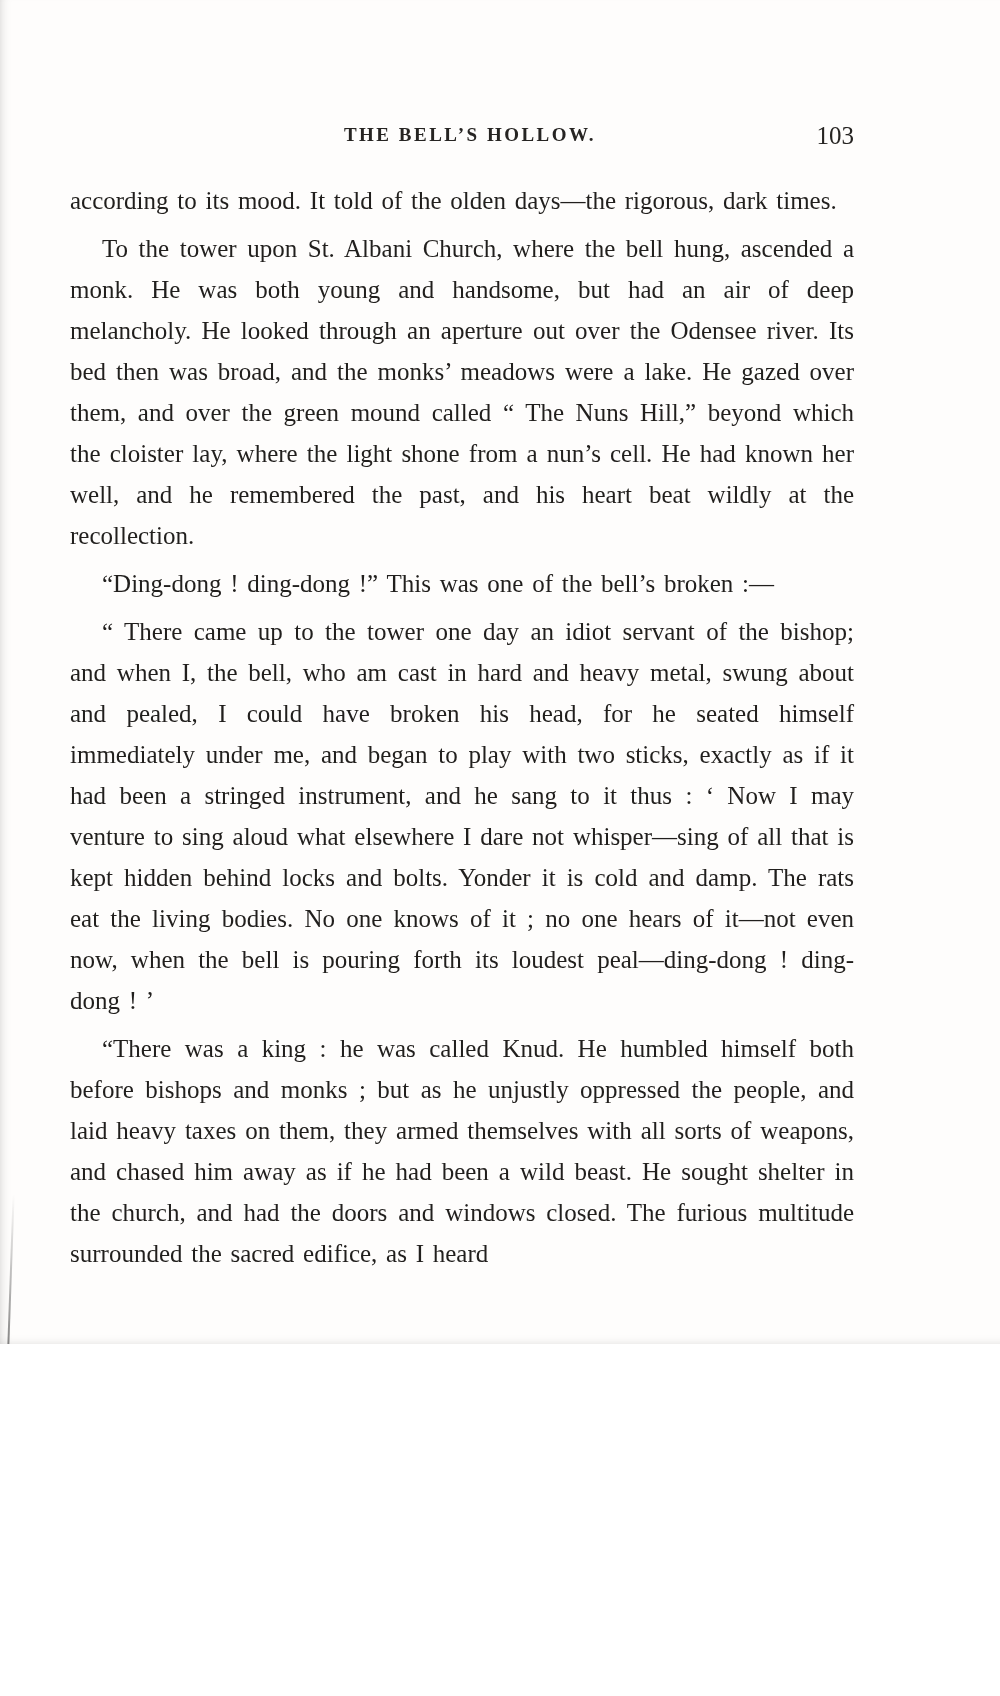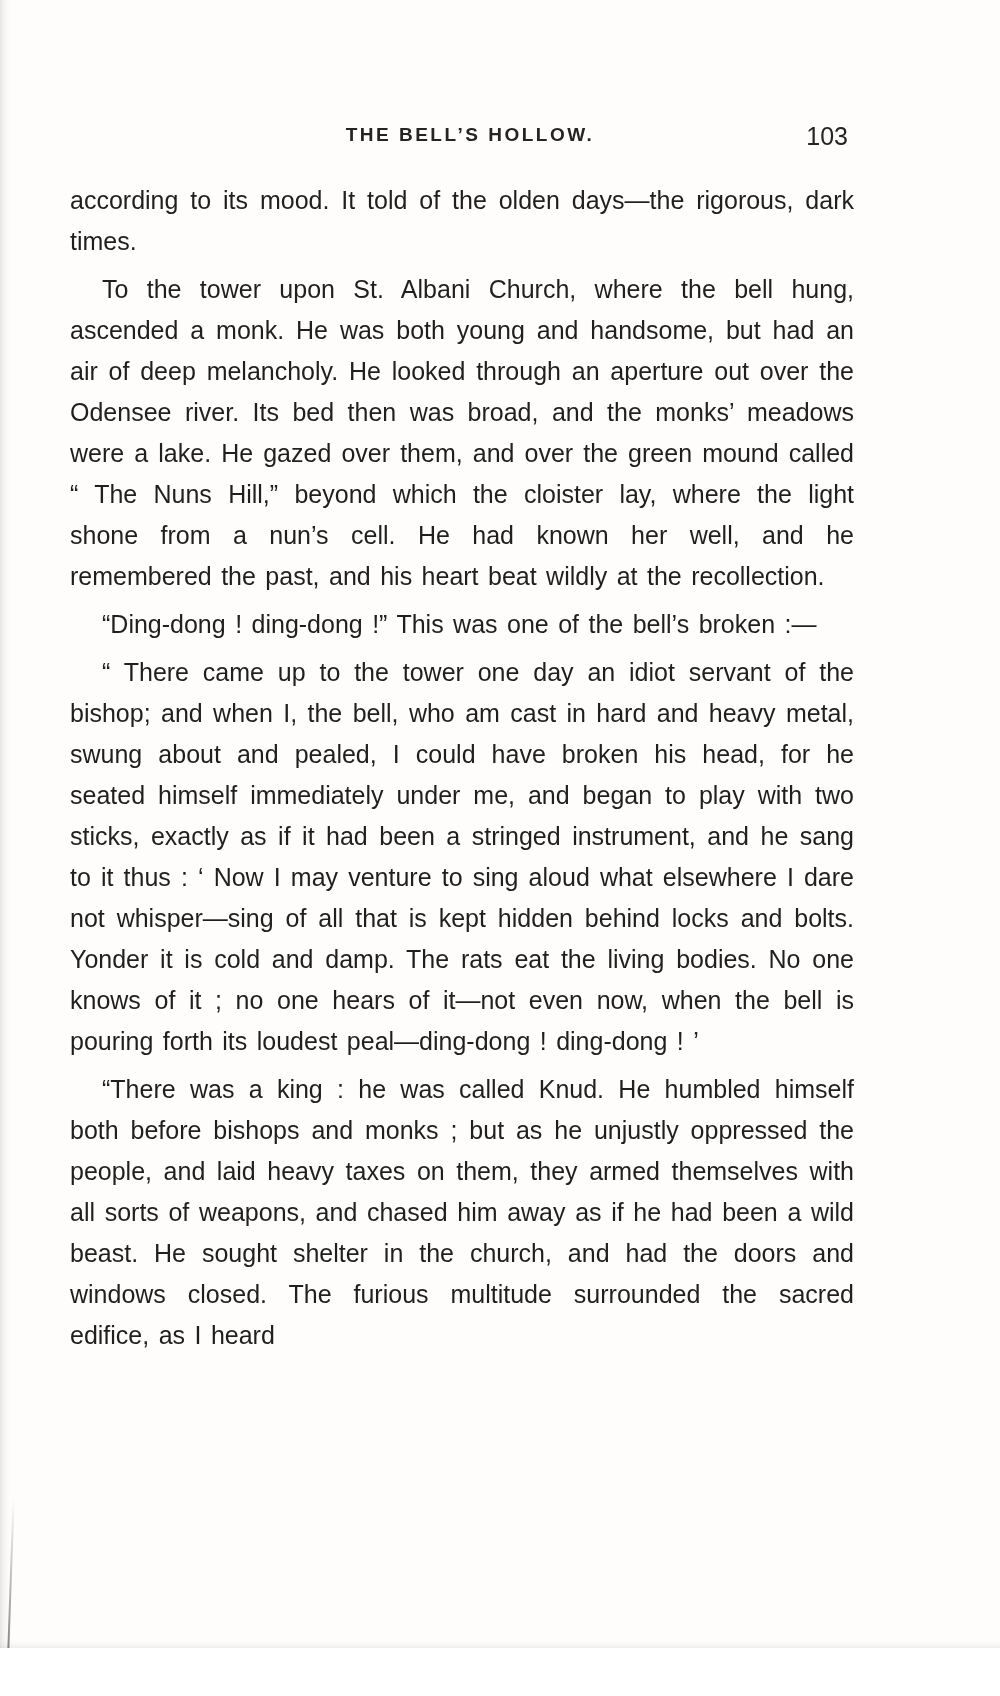--- a/index.html
+++ b/index.html
@@ -3,23 +3,23 @@
 <meta charset="utf-8">
 <style>
   html, body {
     margin: 0;
     padding: 0;
     background: #ffffff;
   }
   .page {
     position: relative;
     width: 1000px;
-    height: 1648px;
+    height: 1344px;
     background: #fefdfc;
-    font-family: Liberation Sans, sans-serif;
+    font-family: Liberation Serif, serif;
     color: #1e1c1a;
     overflow: hidden;
     box-shadow: inset 6px -4px 14px -10px rgba(0,0,0,0.35);
   }
   .running-head {
     position: absolute;
     top: 122px;
     left: 70px;
     width: 800px;
     height: 34px;
@@ -30,21 +30,21 @@
     right: 0;
     top: 2px;
     text-align: center;
     font-size: 19px;
     font-weight: bold;
     letter-spacing: 2.5px;
     color: #262422;
   }
   .page-number {
     position: absolute;
-    right: 22px;
+    right: 16px;
     top: 0;
     font-size: 25px;
     color: #262422;
   }
   .text-block {
     position: absolute;
     top: 180px;
     left: 70px;
     width: 800px;
     font-size: 25px;

